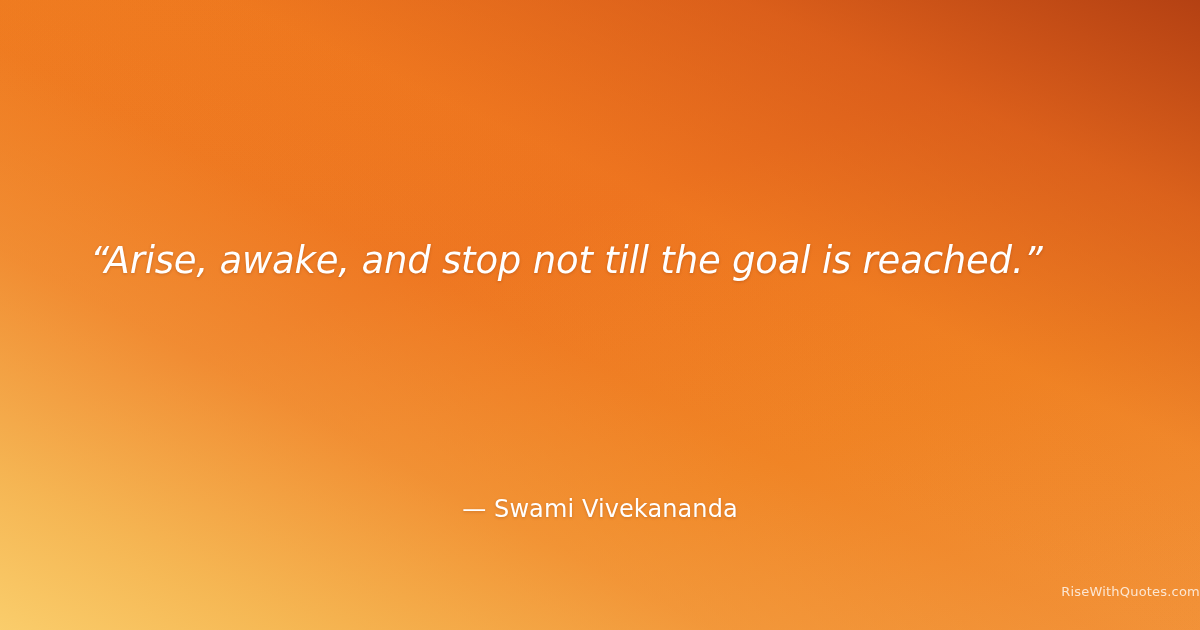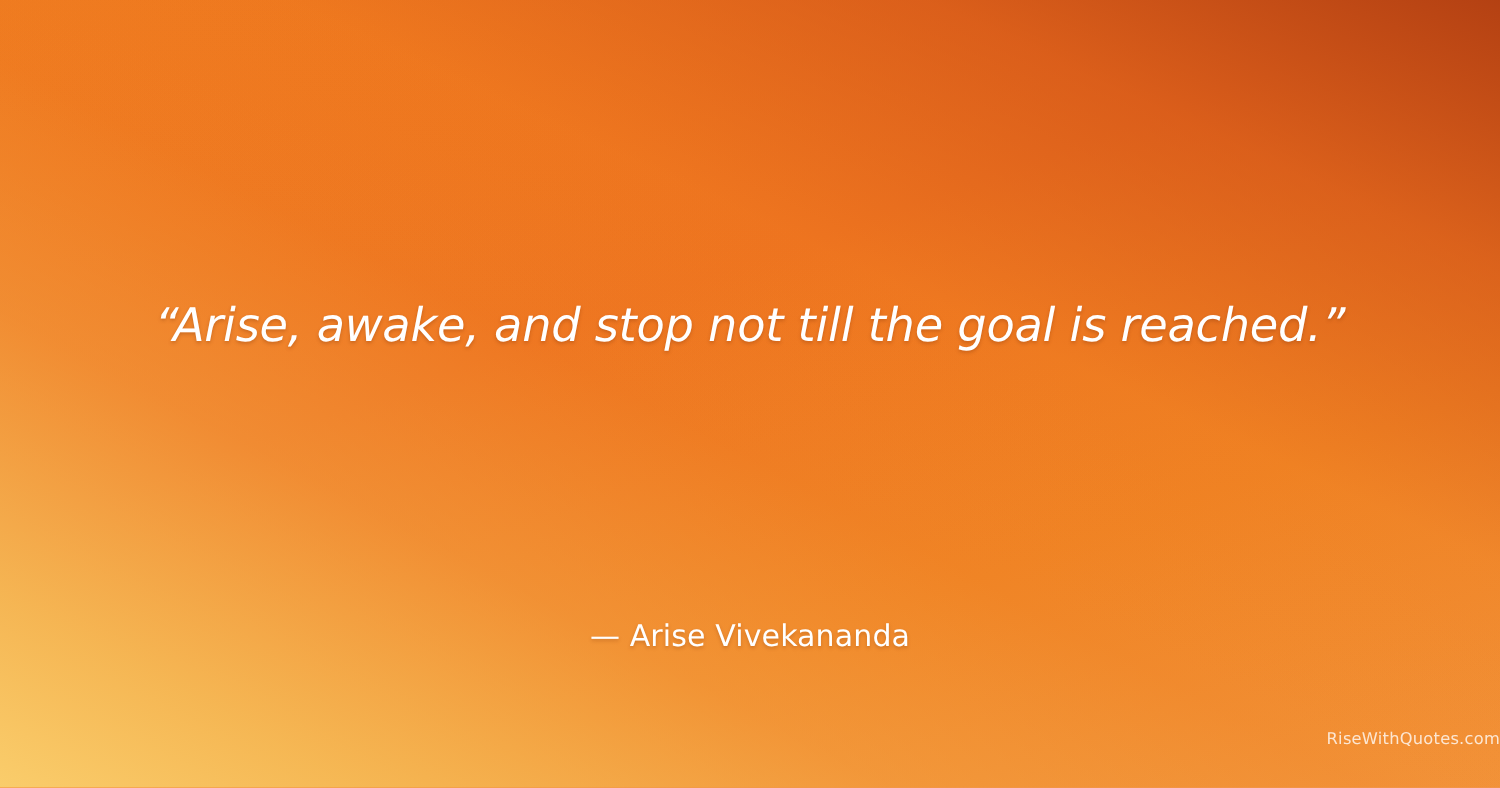--- a/index.html
+++ b/index.html
@@ -40,21 +40,20 @@
     display: flex;
     flex-direction: column;
     align-items: center;
   }
 
   .quote-text {
     position: absolute;
     top: 236px;
     left: 0;
     right: 0;
-    text-align: center;
     color: #FFFFFF;
     font-family: "DejaVu Sans", sans-serif;
     font-style: italic;
     font-weight: 400;
     font-size: 37px;
     line-height: 50px;
     letter-spacing: -0.2px;
     padding: 0 90px;
     box-sizing: border-box;
     text-shadow: 0 1px 3px rgba(120, 45, 10, 0.30);
@@ -92,17 +91,17 @@
     letter-spacing: 0.2px;
   }
 </style>
 </head>
 <body>
 
 <div class="quote-card">
 
   <div class="quote-text">“Arise, awake, and stop not till the goal is reached.”</div>
 
-  <div class="quote-author">— Arise Vivekananda</div>
+  <div class="quote-author">— Swami Vivekananda</div>
 
   <div class="quote-watermark">RiseWithQuotes.com</div>
 
 </div>
 
 </body></html>

